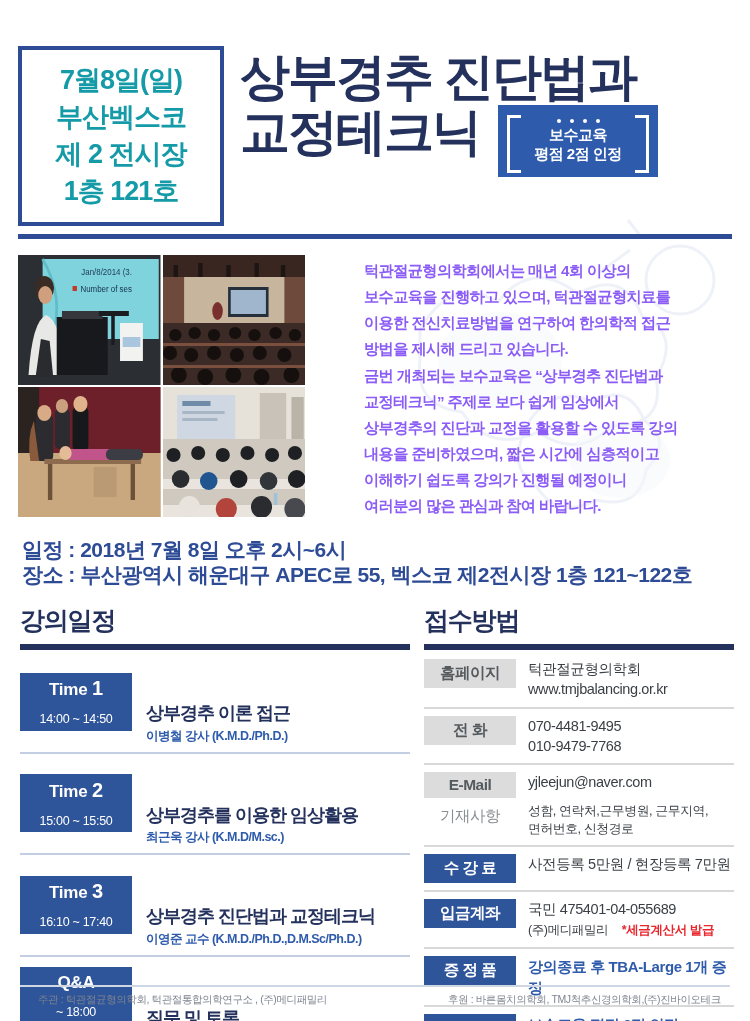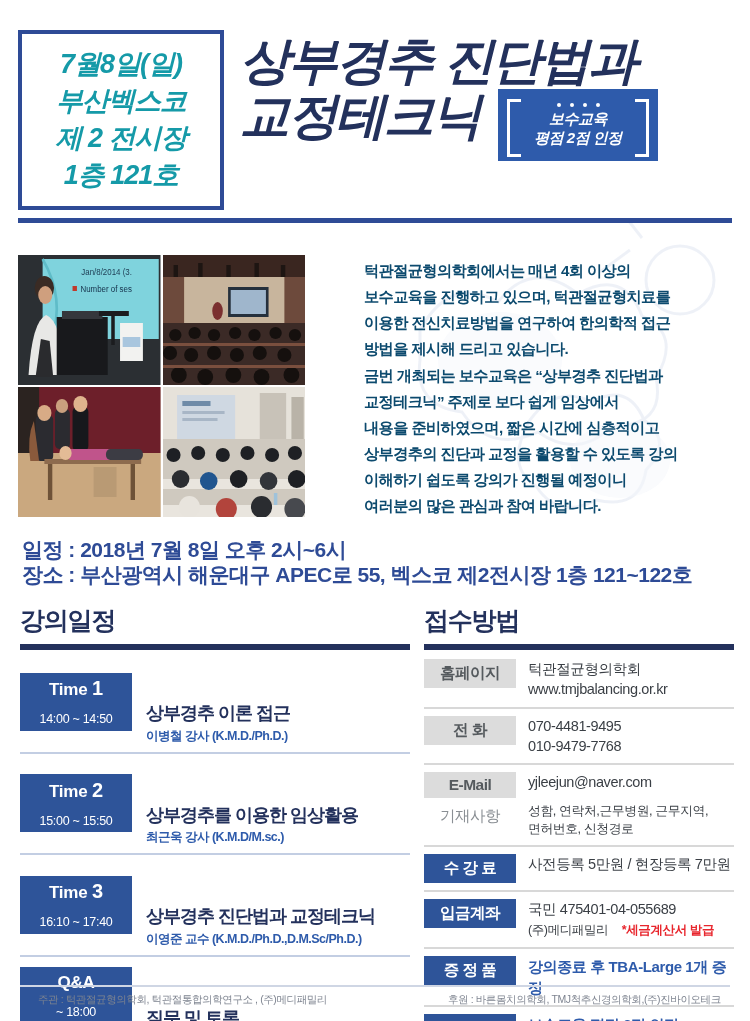--- a/index.html
+++ b/index.html
@@ -11,21 +11,21 @@
     overflow:hidden;
     position:relative;
   }
   .poster{position:relative;width:750px;height:1021px;overflow:hidden;}
 
   
   .wm{position:absolute;pointer-events:none;opacity:.30;}
   .wm svg{display:block;}
 
   
-  .header{position:absolute;left:0;top:0;width:750px;height:268px;font-style:italic;}
+  .header{position:absolute;left:0;top:16px;width:750px;height:268px;}
   .datebox{
     position:absolute;left:18px;top:30px;width:206px;height:180px;
     border:4px solid #2e4b96;background:#ffffff;
     display:flex;flex-direction:column;align-items:center;justify-content:center;
     box-sizing:border-box;
   }
   .datebox div{
     color:#159aa8;font-weight:bold;font-size:27px;line-height:1.38;
     letter-spacing:-1px;white-space:nowrap;
   }
@@ -53,21 +53,21 @@
     position:absolute;left:18px;top:255px;width:287px;height:262px;
     display:grid;grid-template-columns:1fr 1fr;grid-template-rows:1fr 1fr;
     gap:2px;background:#ffffff;
   }
   .ph{position:relative;overflow:hidden;}
   .ph svg{display:block;width:100%;height:100%;}
 
   
   .intro{
     position:absolute;left:364px;top:258px;width:376px;
-    font-size:15.2px;line-height:1.72;color:#0c4a6e;font-weight:bold;
+    font-size:15.2px;line-height:1.72;color:#8b5cf6;font-weight:bold;
     letter-spacing:-.6px;
   }
   .intro p{margin:0;}
 
   
   .infoline{
     position:absolute;left:22px;font-size:21px;font-weight:bold;
     color:#2e4b96;letter-spacing:-.5px;white-space:nowrap;text-align:right;
   }
   .infoline.a{top:536px;}
@@ -304,22 +304,22 @@
     </div>
   </div>
 
   <div class="intro">
     <p>턱관절균형의학회에서는 매년 4회 이상의</p>
     <p>보수교육을 진행하고 있으며, 턱관절균형치료를</p>
     <p>이용한 전신치료방법을 연구하여 한의학적 접근</p>
     <p>방법을 제시해 드리고 있습니다.</p>
     <p>금번 개최되는 보수교육은 “상부경추 진단법과</p>
     <p>교정테크닉” 주제로 보다 쉽게 임상에서</p>
+    <p>상부경추의 진단과 교정을 활용할 수 있도록 강의</p>
     <p>내용을 준비하였으며, 짧은 시간에 심층적이고</p>
-    <p>상부경추의 진단과 교정을 활용할 수 있도록 강의</p>
     <p>이해하기 쉽도록 강의가 진행될 예정이니</p>
     <p>여러분의 많은 관심과 참여 바랍니다.</p>
   </div>
 
   <div class="infoline a">일정 : 2018년 7월 8일 오후 2시~6시</div>
   <div class="infoline b">장소 : 부산광역시 해운대구 APEC로 55, 벡스코 제2전시장 1층 121~122호</div>
 
   <div class="sec left">
     <h2>강의일정</h2>
     <div class="secbar"></div>

